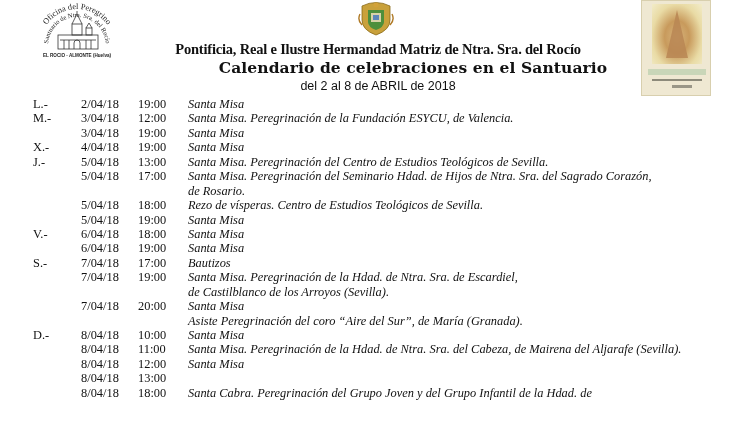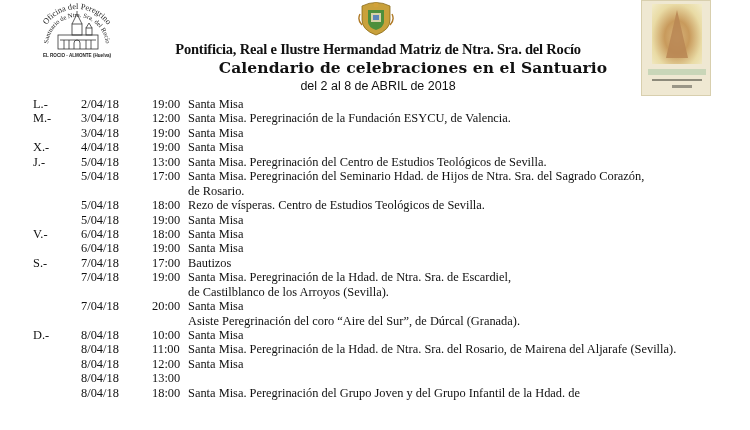--- a/index.html
+++ b/index.html
@@ -19,22 +19,22 @@
   .hdr1 span { position: relative; left: 3px; }
   .hdr2 { position: absolute; left: 0; width: 750px; top: 58px; text-align: center; font-family: "DejaVu Serif", serif; font-weight: bold; font-size: 15.5px; letter-spacing: 0.1px; margin-left: 28px; }
   .hdr2 span { position: relative; left: 10px; }
   .hdr3 { position: absolute; left: 0; width: 750px; top: 79px; text-align: center; font-family: "Liberation Sans", sans-serif; font-size: 12.5px; }
   .hdr3 span { position: relative; left: 3px; }
 
   .rows { position: absolute; left: 0; top: 97px; width: 750px; }
   .row { position: relative; height: 14.45px; font-size: 12.4px; line-height: 14.45px; white-space: nowrap; }
   .day { position: absolute; left: 33px; }
   .date { position: absolute; left: 81px; }
-  .time { position: absolute; left: 152px; font-family: Liberation Serif, serif; }
-  .desc { position: absolute; left: 188px; }
+  .time { position: absolute; left: 138px; font-family: Liberation Serif, serif; }
+  .desc { position: absolute; left: 188px; font-style: italic; }
 </style>
 </head>
 <body>
 
 <div class="logo-left">
   <svg viewBox="0 0 98 60" xmlns="http://www.w3.org/2000/svg">
     <defs>
       <path id="arcOuter" d="M12,46 A37,37 0 0 1 86,46"></path>
       <path id="arcInner" d="M20,46 A29,29 0 0 1 78,46"></path>
     </defs>
@@ -174,44 +174,44 @@
   <div class="row">
       <span class="day"></span>
       <span class="date">7/04/18</span>
       <span class="time">20:00</span>
       <span class="desc">Santa Misa</span>
     </div>
   <div class="row">
       <span class="day"></span>
       <span class="date"></span>
       <span class="time"></span>
-      <span class="desc">Asiste Peregrinación del coro “Aire del Sur”, de Dúrcal (Granada).</span>
+      <span class="desc">Asiste Peregrinación del coro “Aire del Sur”, de María (Granada).</span>
     </div>
   <div class="row">
       <span class="day">D.-</span>
       <span class="date">8/04/18</span>
       <span class="time">10:00</span>
       <span class="desc">Santa Misa</span>
     </div>
   <div class="row">
       <span class="day"></span>
       <span class="date">8/04/18</span>
       <span class="time">11:00</span>
-      <span class="desc">Santa Misa. Peregrinación de la Hdad. de Ntra. Sra. del Rosario, de Mairena del Aljarafe (Sevilla).</span>
+      <span class="desc">Santa Misa. Peregrinación de la Hdad. de Ntra. Sra. del Cabeza, de Mairena del Aljarafe (Sevilla).</span>
     </div>
   <div class="row">
       <span class="day"></span>
       <span class="date">8/04/18</span>
       <span class="time">12:00</span>
       <span class="desc">Santa Misa</span>
     </div>
   <div class="row">
       <span class="day"></span>
       <span class="date">8/04/18</span>
       <span class="time">13:00</span>
     </div>
   <div class="row">
       <span class="day"></span>
       <span class="date">8/04/18</span>
       <span class="time">18:00</span>
-      <span class="desc">Santa Misa. Peregrinación del Grupo Joven y del Grupo Infantil de la Hdad. de</span>
+      <span class="desc">Santa Cabra. Peregrinación del Grupo Joven y del Grupo Infantil de la Hdad. de</span>
     </div>
 </div>
 
 </body></html>

